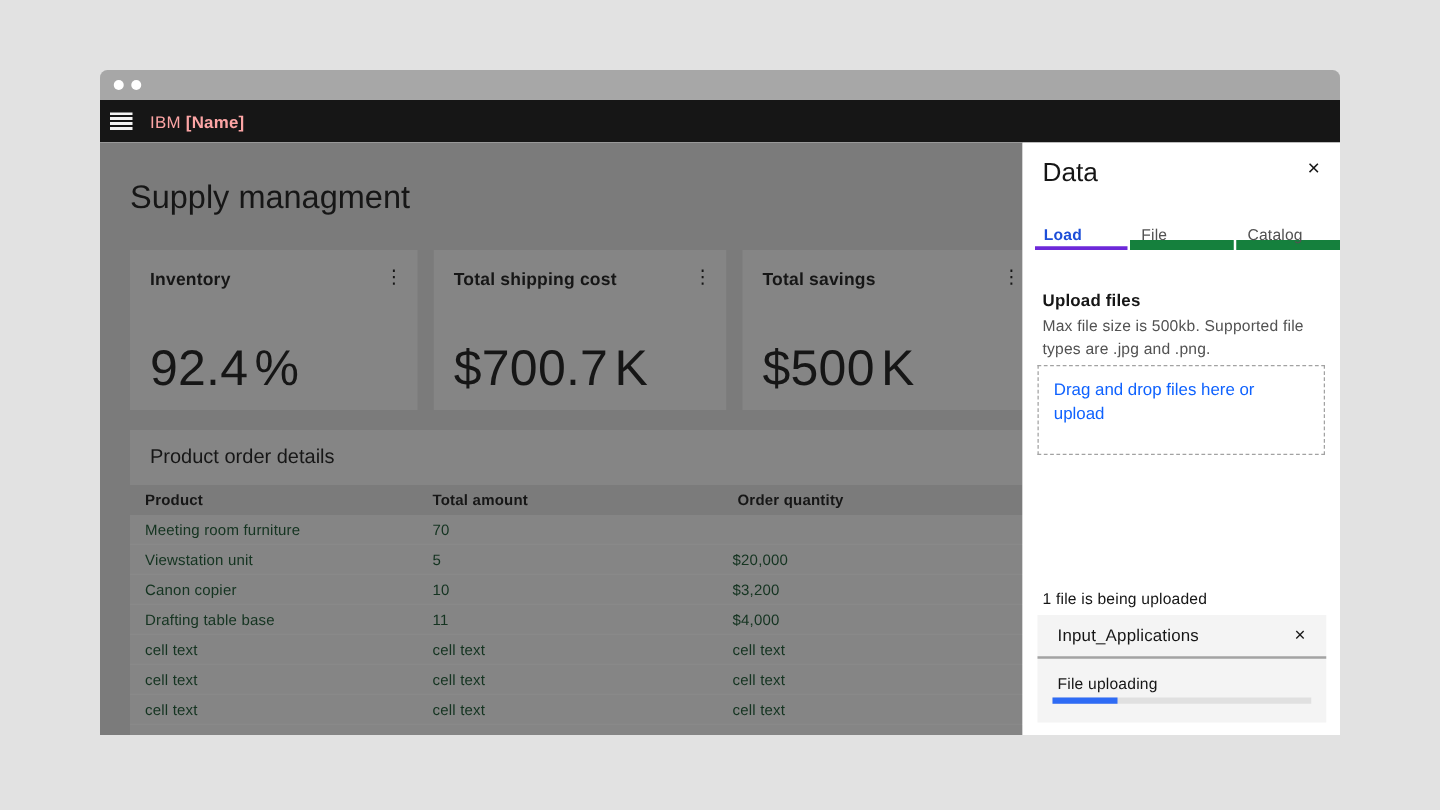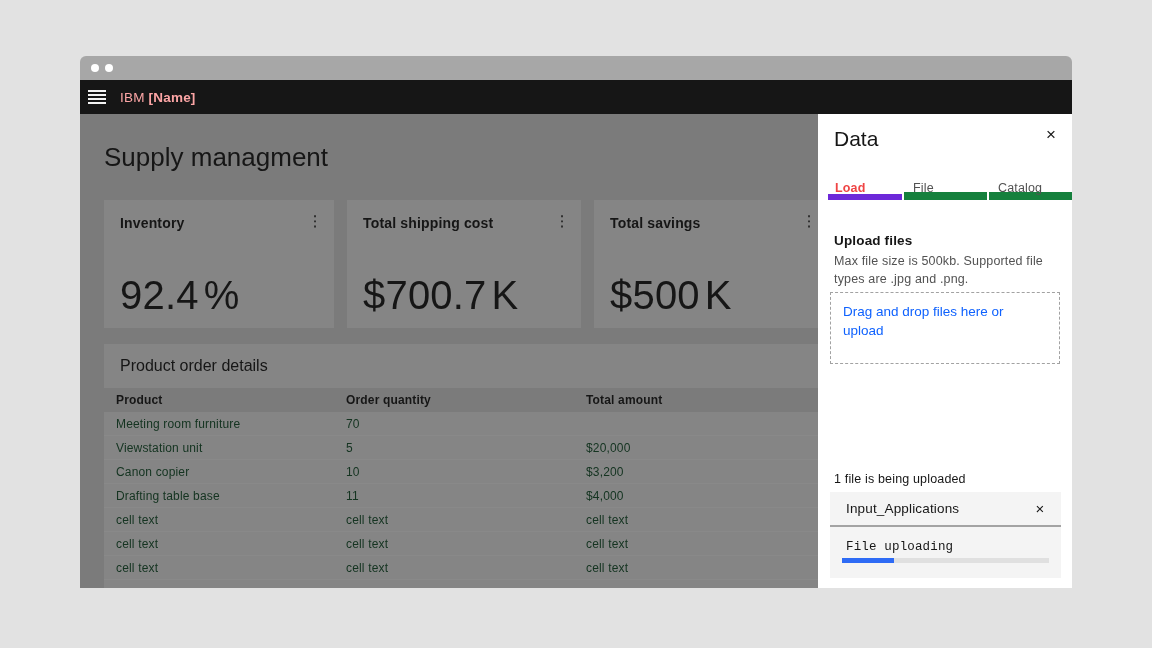--- a/index.html
+++ b/index.html
@@ -50,31 +50,31 @@
   .overlay { position:absolute; inset:0; background:rgba(22,22,22,0.5); z-index:5; }
   
   .panel { width:254px; background:#ffffff; position:relative; flex:0 0 254px; }
   .panel-title { position:absolute; top:13px; left:16px; font-size:21px; font-weight:400; }
   .panel-close { position:absolute; top:8px; right:8px; width:26px; height:26px; display:flex; align-items:center; justify-content:center; font-size:17px; color:#161616; cursor:pointer; }
   .tabs { position:absolute; top:62px; left:10px; right:0; height:24px; display:flex; gap:2px; }
   .tab { height:24px; font-size:12.5px; letter-spacing:.16px; color:#525252; padding:5px 0 0 9px; border-bottom:8px solid #15803d; cursor:pointer; }
   .tab.t0 { flex:0 0 74px; }
   .tab.t1 { flex:0 0 83px; }
   .tab.t2 { flex:1; }
-  .tab.selected { color:#ef4444; font-weight:700; border-bottom:6px solid #6d28d9; padding-left:7px; }
+  .tab.selected { color:#1d4ed8; font-weight:700; border-bottom:3px solid #6d28d9; padding-left:7px; }
   .upload-heading { position:absolute; top:119px; left:16px; font-size:13.5px; font-weight:700; letter-spacing:.16px; }
   .upload-desc { position:absolute; top:138px; left:16px; width:229px; font-size:12.5px; line-height:18px; color:#525252; letter-spacing:.16px; }
   .dropzone { position:absolute; top:178px; left:12px; width:230px; height:72px; border:1px dashed #a2a2a2; background:#ffffff; cursor:pointer; }
   .dropzone-link { position:absolute; left:12px; top:9px; width:180px; font-size:13.5px; line-height:19px; color:#0f62fe; cursor:pointer; }
   .status-msg { position:absolute; top:358px; left:16px; font-size:12.5px; letter-spacing:.16px; }
   .file-card { position:absolute; top:378px; left:12px; width:231px; height:86px; background:#f4f4f4; }
   .file-name-row { height:35px; display:flex; align-items:center; justify-content:space-between; padding:0 10px 0 16px; border-bottom:2px solid #a3a3a3; }
   .file-name { font-size:13.5px; letter-spacing:.16px; }
   .file-close { width:22px; height:22px; display:flex; align-items:center; justify-content:center; font-size:15px; cursor:pointer; }
-  .file-state { position:absolute; left:16px; top:48px; font-size:12.5px; letter-spacing:.16px;font-family:Liberation Mono, monospace; }
+  .file-state { position:absolute; left:16px; top:48px; font-size:12.5px; letter-spacing:.16px; }
   .progress-track { position:absolute; left:12px; top:66px; width:207px; height:5px; background:#e0e0e0; }
   .progress-fill { height:100%; width:0; background:#2e6bf5; }
 </style>
 </head>
 <body>
 
 <div class="window">
 
   <div class="titlebar">
     <span class="dot d1"></span>
@@ -110,22 +110,22 @@
           <span class="card-label">Total savings</span>
           <span class="card-menu">⋮</span>
           <div class="card-value"><span>$500</span><span class="suffix">K</span></div>
         </div>
       </div>
 
       <div class="tile">
         <div class="tile-title">Product order details</div>
         <div class="thead">
             <div class="tcell c0">Product</div>
+            <div class="tcell c2">Total amount</div>
             <div class="tcell c1">Order quantity</div>
-            <div class="tcell c2">Total amount</div>
           </div>
         <div>
             <div class="trow">
               <div class="tcell c0">Meeting room furniture</div>
               <div class="tcell c1">70</div>
             </div>
             <div class="trow">
               <div class="tcell c0">Viewstation unit</div>
               <div class="tcell c1">5</div>
               <div class="tcell c2">$20,000</div>

